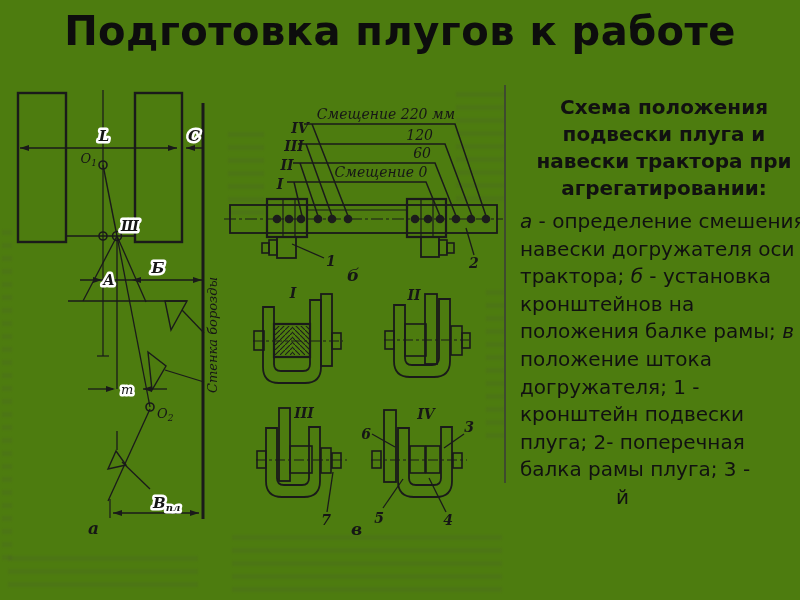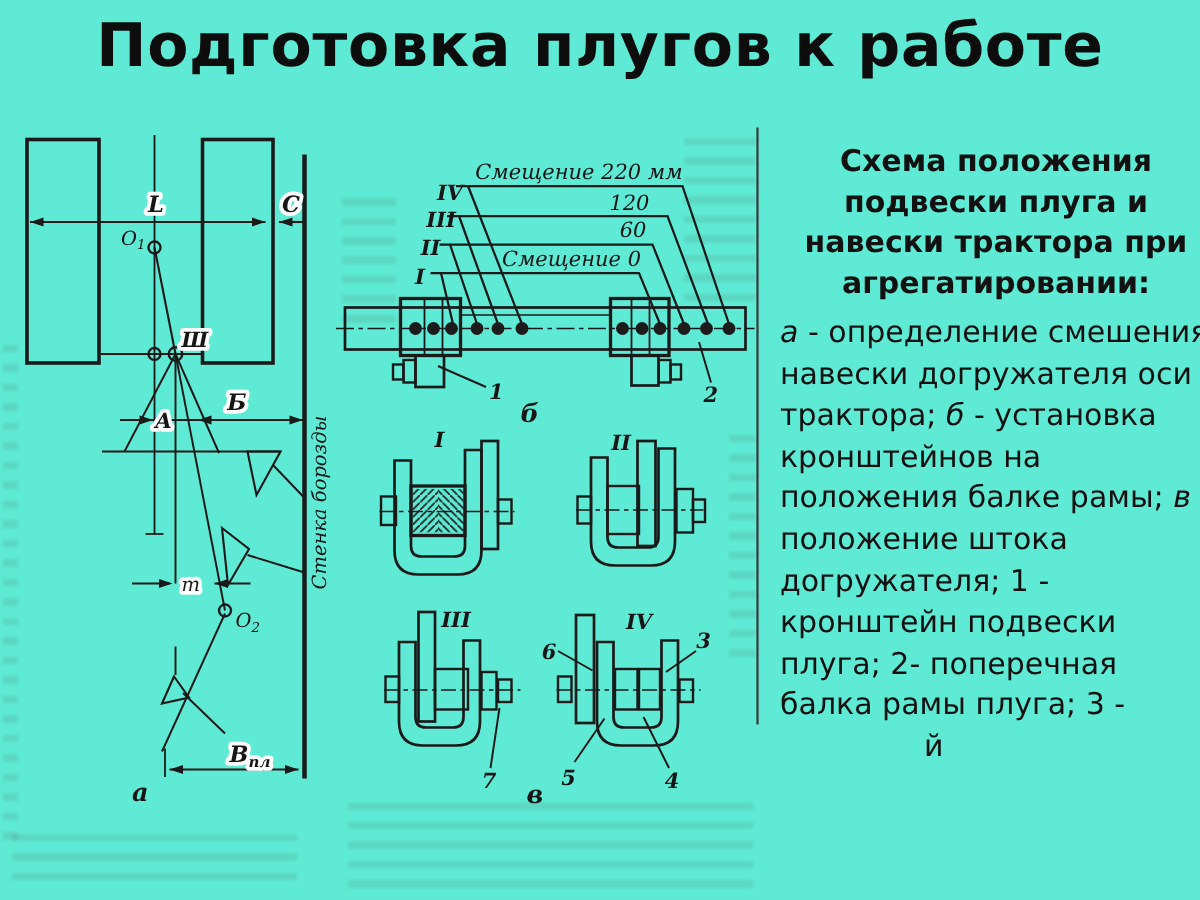--- a/index.html
+++ b/index.html
@@ -1,18 +1,18 @@
 <!DOCTYPE html>
 <html><head>
 <meta charset="utf-8">
 <style>
   html,body{margin:0;padding:0;}
   body{width:800px;height:600px;overflow:hidden;background:#ffffff;position:relative;
        font-family:"DejaVu Sans",sans-serif;}
-  .slide{position:absolute;inset:0;background:#5eead4;}
+  .slide{position:absolute;inset:0;background:#4d7c0f;}
   h1.title{position:absolute;top:8px;left:0;width:800px;margin:0;text-align:center;
        font-size:40px;font-weight:700;letter-spacing:0.5px;color:#0d0d0d;
        font-family:"DejaVu Sans",sans-serif;}
   .figure-svg{position:absolute;left:0;top:80px;}
   .caption{position:absolute;left:508px;top:86px;width:288px;color:#111;margin-left:12px;}
   .caption h2{font-size:20px;line-height:27px;font-weight:700;text-align:center;
        margin:8px 0 6px 0;}
   .caption p{font-size:20px;line-height:27.6px;margin:0;text-align:left;}
   .caption p span.it{font-style:italic;}
   .caption p span.clipped{display:block;text-indent:96px;}

